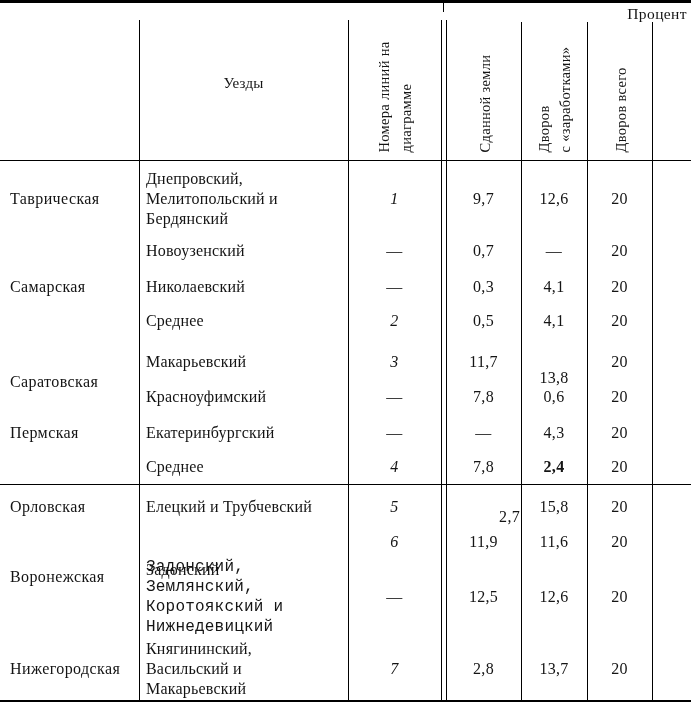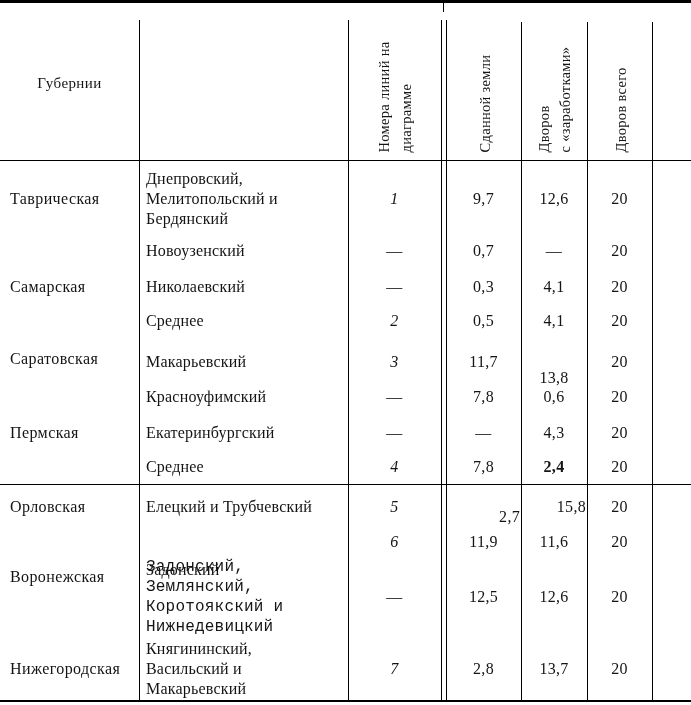--- a/index.html
+++ b/index.html
@@ -83,21 +83,22 @@
 
   <div class="vline v-a"></div>
   <div class="vline v-b"></div>
   <div class="vline v-c1"></div>
   <div class="vline v-c2"></div>
   <div class="vline v-tick"></div>
   <div class="vline v-d"></div>
   <div class="vline v-e"></div>
   <div class="vline v-f"></div>
 
-  <div class="colhdr gub">Губернии</div>
+  <div class="percent">Процент</div>
+  <div class="colhdr uyezd">Уезды</div>
   <div class="rot diagram">Номера линий на
 диаграмме</div>
   <div class="rot leased">Сданной земли</div>
   <div class="rot earnings">Дворов
 с «заработками»</div>
   <div class="rot total">Дворов всего</div>
 
   <div id="rows">
       <div class="gub" style="top: 199px;">Таврическая</div>
       <div class="uyezd" style="top: 199px;">Днепровский,
@@ -116,21 +117,21 @@
       <div class="uyezd" style="top: 287px;">Николаевский</div>
       <div class="cell c-diagram" style="top: 287px;">—</div>
       <div class="cell c-leased" style="top: 287px;">0,3</div>
       <div class="cell c-earnings" style="top: 287px;">4,1</div>
       <div class="cell c-total" style="top: 287px;">20</div>
       <div class="uyezd" style="top: 321px;">Среднее</div>
       <div class="cell c-diagram italic" style="top: 321px;">2</div>
       <div class="cell c-leased" style="top: 321px;">0,5</div>
       <div class="cell c-earnings" style="top: 321px;">4,1</div>
       <div class="cell c-total" style="top: 321px;">20</div>
-      <div class="gub" style="top: 359px;">Саратовская</div>
+      <div class="gub" style="top: 382px;">Саратовская</div>
       <div class="uyezd" style="top: 362px;">Макарьевский</div>
       <div class="cell c-diagram italic" style="top: 362px;">3</div>
       <div class="cell c-leased" style="top: 362px;">11,7</div>
       <div class="cell c-earnings" style="top: 362px; margin-top: 16px;">13,8</div>
       <div class="cell c-total" style="top: 362px;">20</div>
       <div class="uyezd" style="top: 397px;">Красноуфимский</div>
       <div class="cell c-diagram" style="top: 397px;">—</div>
       <div class="cell c-leased" style="top: 397px;">7,8</div>
       <div class="cell c-earnings" style="top: 397px;">0,6</div>
       <div class="cell c-total" style="top: 397px;">20</div>
@@ -142,21 +143,21 @@
       <div class="cell c-total" style="top: 433px;">20</div>
       <div class="uyezd" style="top: 467px;">Среднее</div>
       <div class="cell c-diagram italic" style="top: 467px;">4</div>
       <div class="cell c-leased" style="top: 467px;">7,8</div>
       <div class="cell c-earnings" style="top: 467px; font-weight: bold;">2,4</div>
       <div class="cell c-total" style="top: 467px;">20</div>
       <div class="gub" style="top: 507px;">Орловская</div>
       <div class="uyezd" style="top: 507px;">Елецкий и Трубчевский</div>
       <div class="cell c-diagram italic" style="top: 507px;">5</div>
       <div class="cell c-leased" style="top: 517px; text-align: right;">2,7</div>
-      <div class="cell c-earnings" style="top: 507px; text-align: right;">15,8</div>
+      <div class="cell c-earnings" style="top: 507px;">15,8</div>
       <div class="cell c-total" style="top: 507px;">20</div>
       <div class="uyezd" style="top: 570px;">Задонский</div>
       <div class="cell c-diagram italic" style="top: 542px;">6</div>
       <div class="cell c-leased" style="top: 542px;">11,9</div>
       <div class="cell c-earnings" style="top: 542px;">11,6</div>
       <div class="cell c-total" style="top: 542px;">20</div>
       <div class="gub" style="top: 577px;">Воронежская</div>
       <div class="uyezd" style="top: 597px; font-family: Liberation Mono, monospace;">Задонский, Землянский,
 Коротоякский и
 Нижнедевицкий</div>

